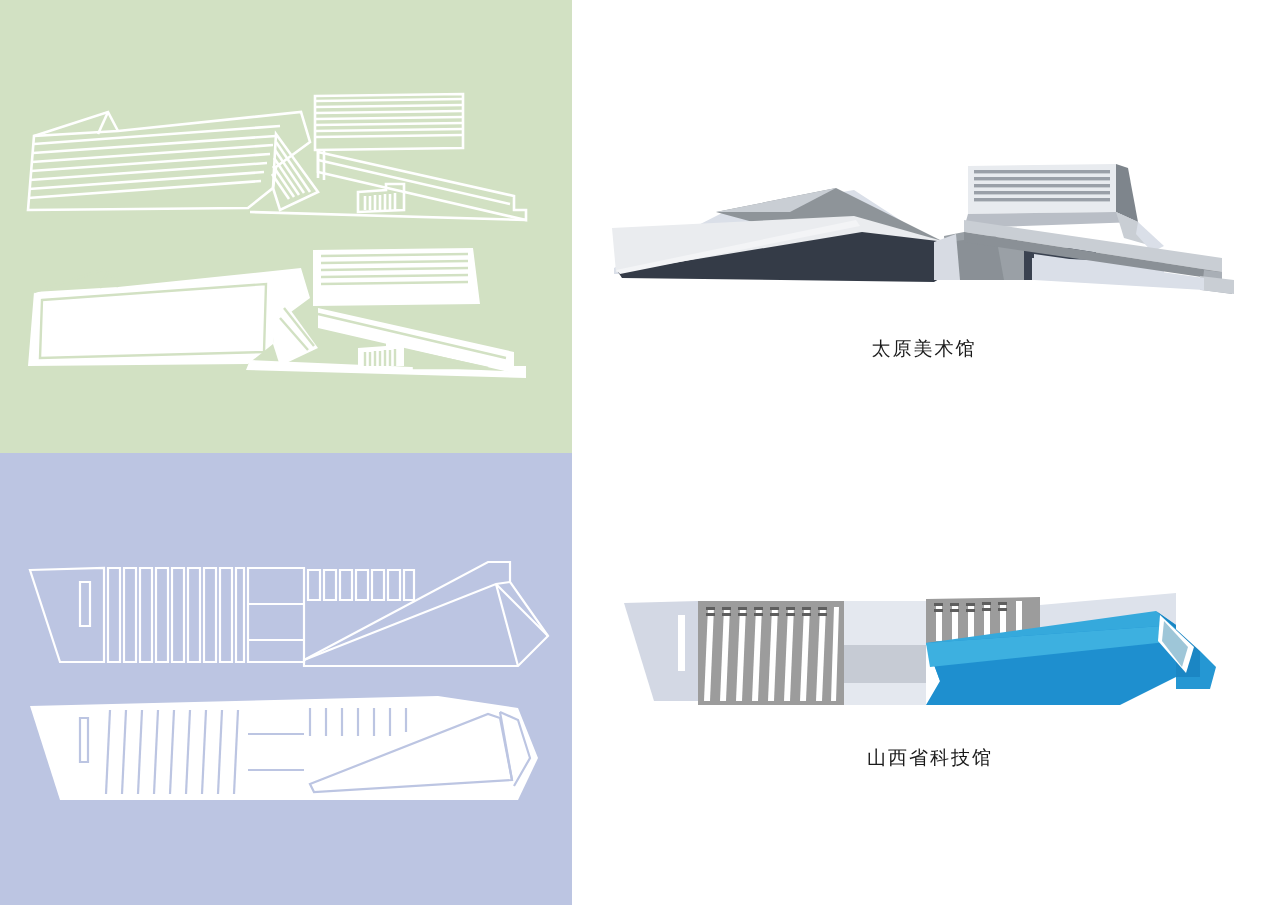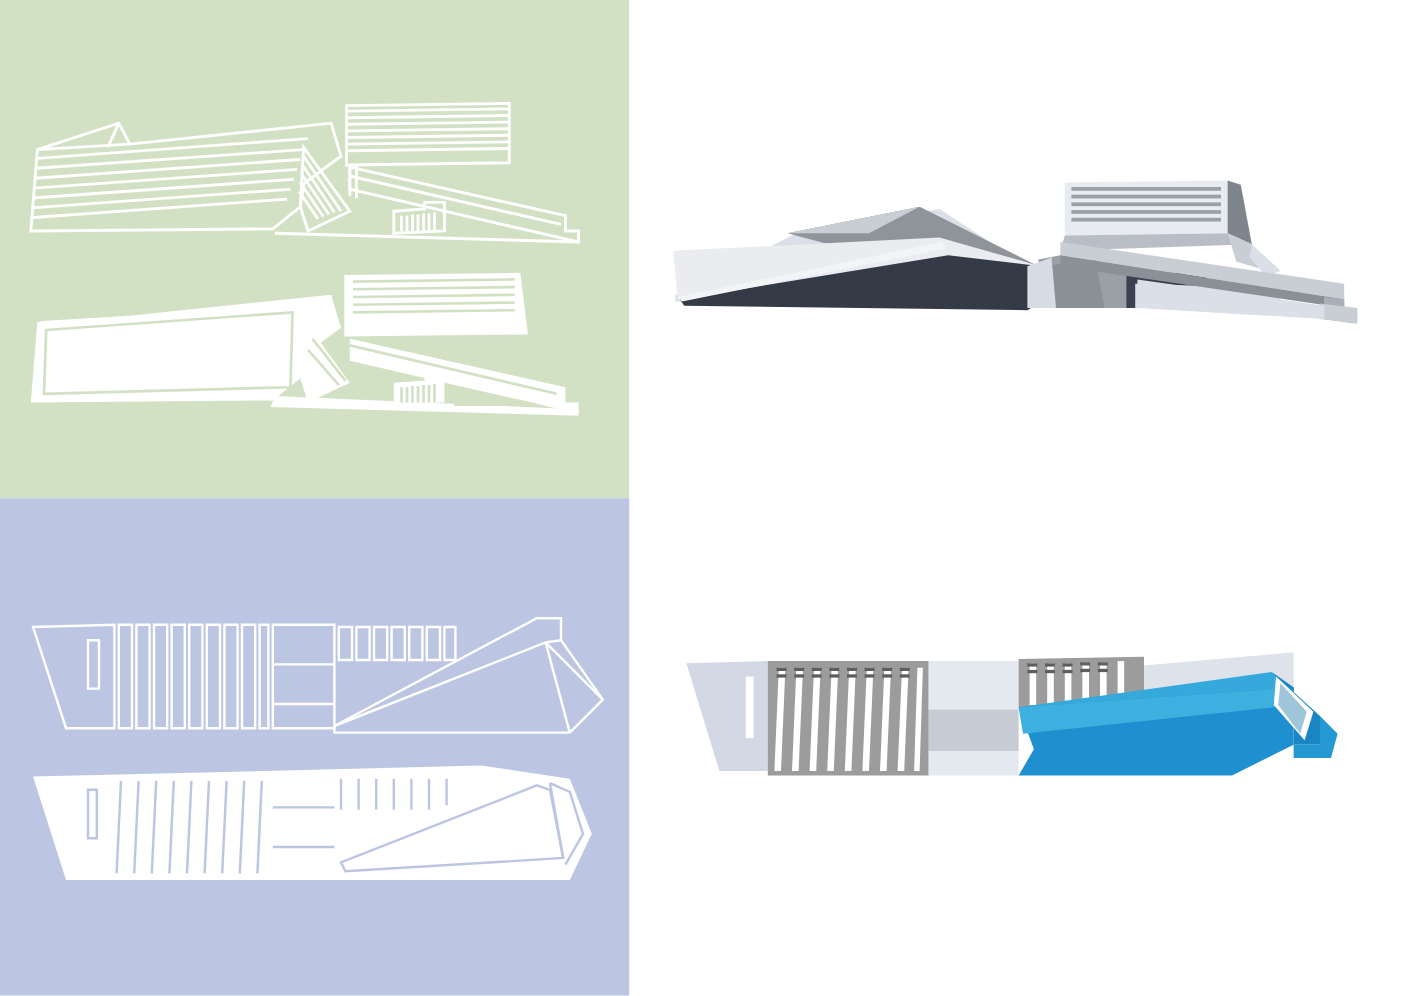--- a/index.html
+++ b/index.html
@@ -342,15 +342,17 @@
       <polygon points="306,58 556,40 556,56 310,82" fill="#3DB0E0"></polygon>
       <polygon points="536,26 580,66 580,92 556,92 556,40" fill="#1B86C4"></polygon>
 
       <polygon points="540,30 574,62 566,88 538,56" fill="#FFFFFF"></polygon>
       <polygon points="544,36 568,62 562,82 542,56" fill="#9EC6D8"></polygon>
 
       <polygon points="556,92 580,92 580,66 596,82 590,104 556,104" fill="#2597D3"></polygon>
     </svg>
   </div>
 
-
+  <div class="caption" id="caption-art">太原美术馆</div>
+
+  <div class="caption" id="caption-sci">山西省科技馆</div>
 
 </div>
 
 </body></html>

